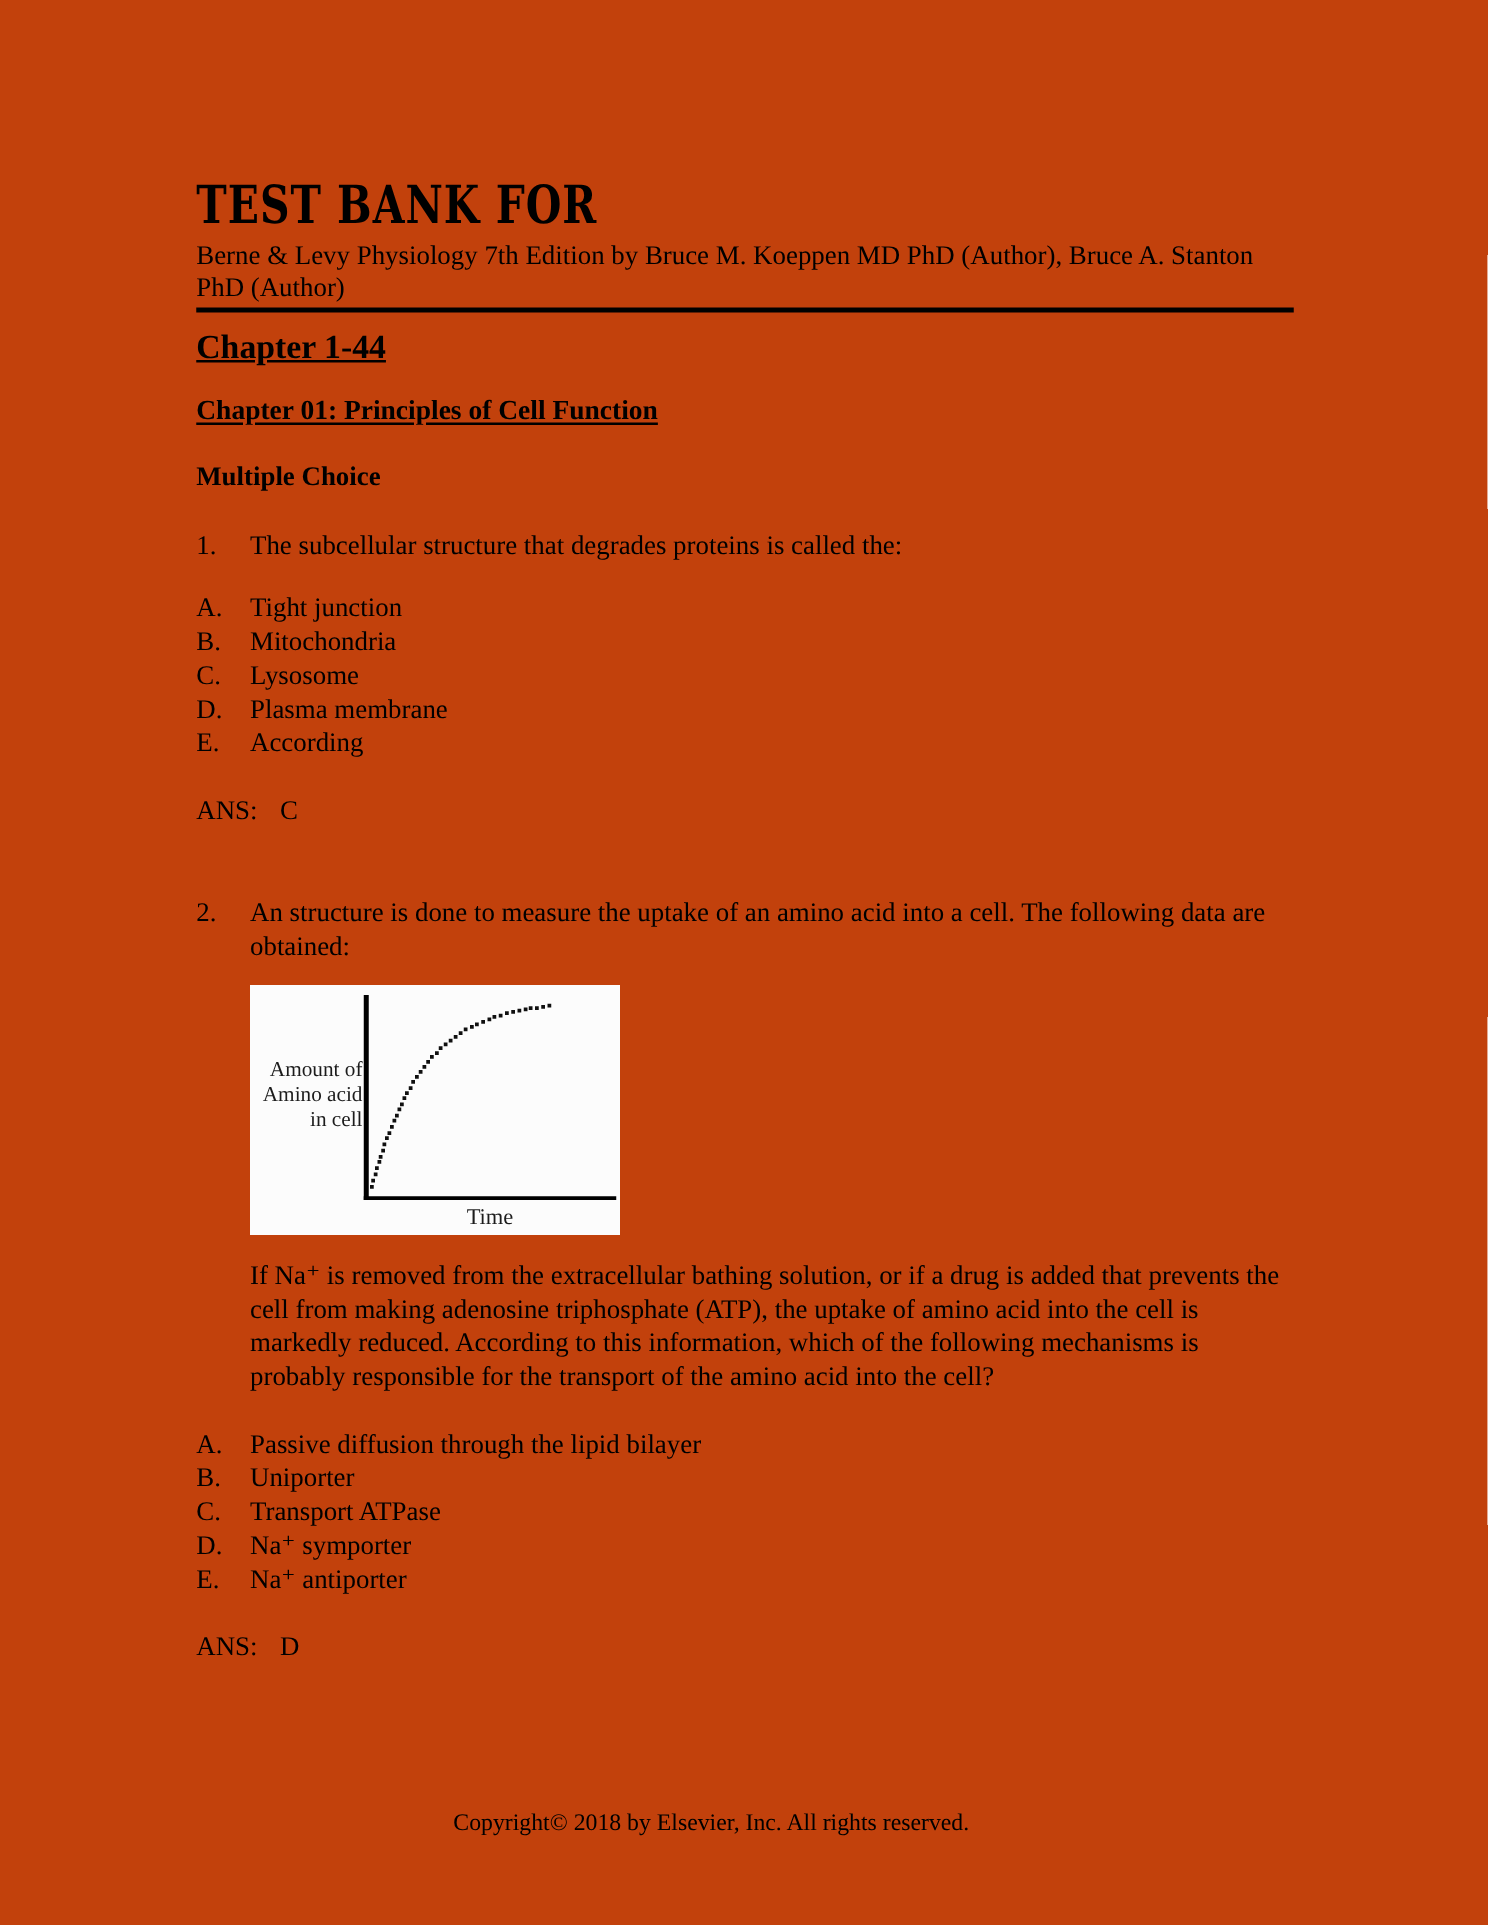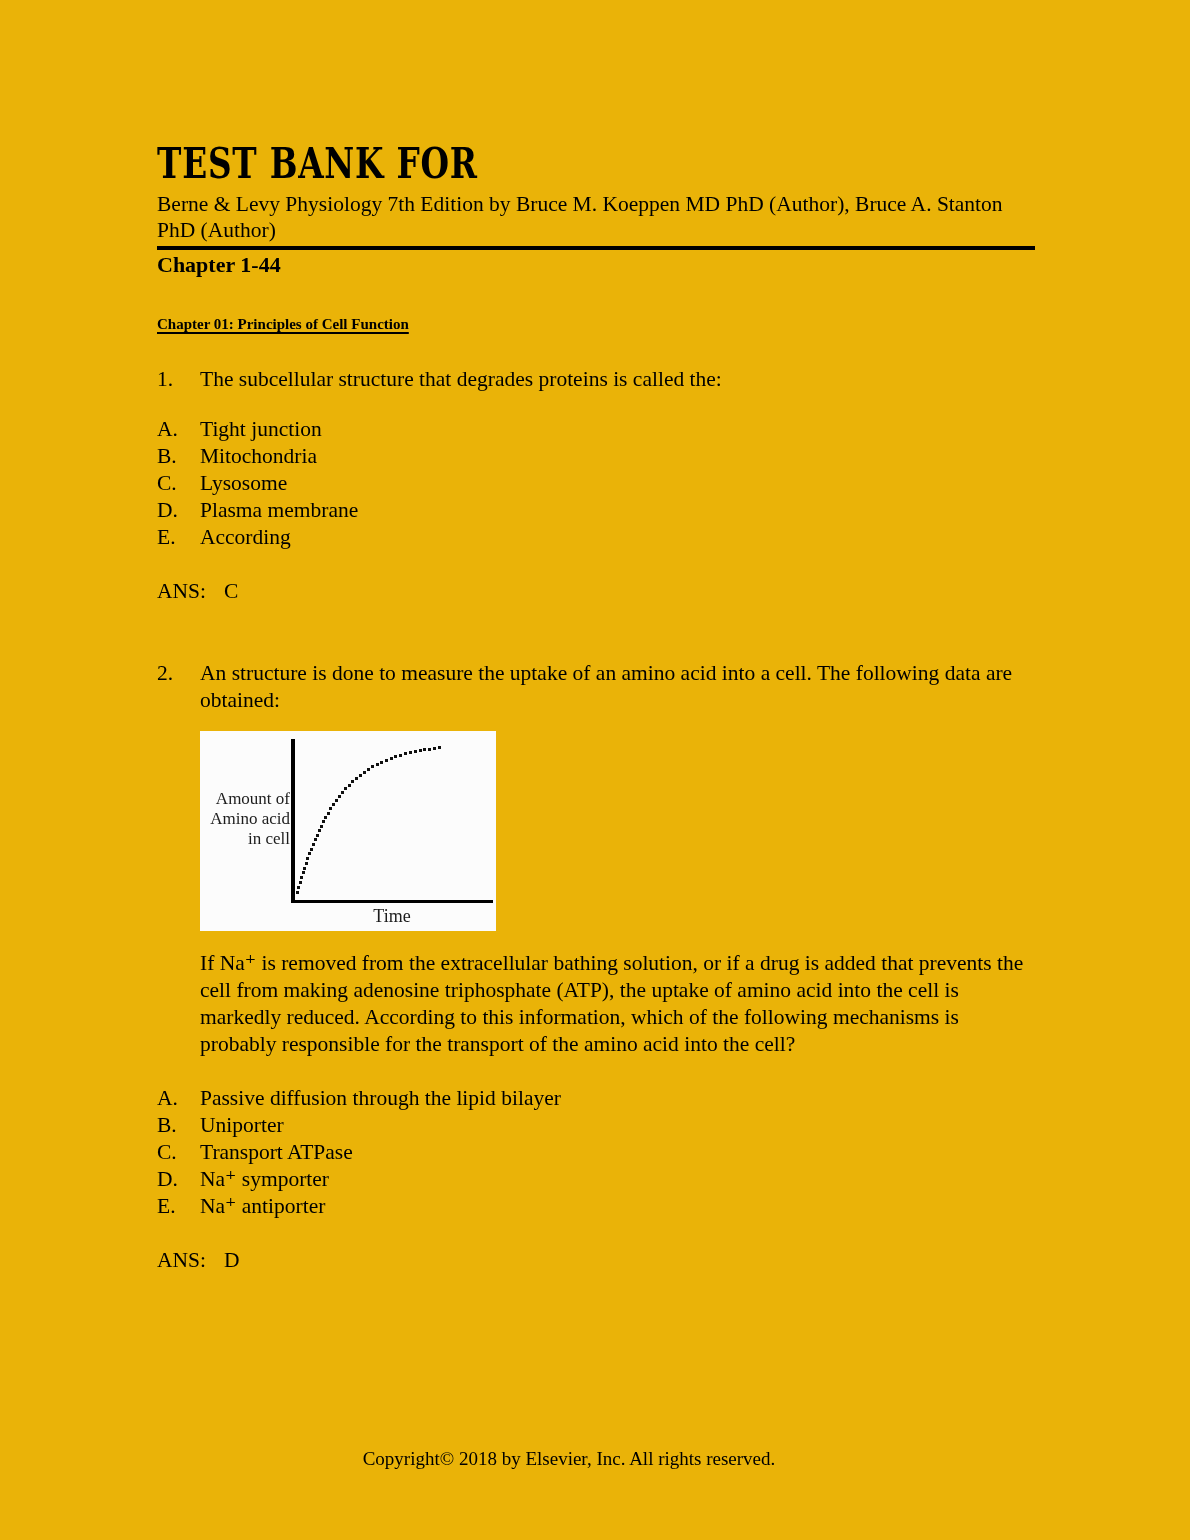--- a/index.html
+++ b/index.html
@@ -1,21 +1,21 @@
 <!DOCTYPE html>
 <html><head>
 <meta charset="utf-8">
 <style>
   * { margin: 0; padding: 0; box-sizing: border-box; }
   html, body { background: #ffffff; }
   .page {
     position: relative;
     width: 1190px;
     height: 1540px;
-    background: #eab308;
+    background: #c2410c;
     color: #000000;
     font-family: "Liberation Serif", "DejaVu Serif", serif;
     overflow: hidden;
   }
   .content {
     position: absolute;
     left: 157px;
     top: 0;
     width: 878px;
   }
@@ -34,28 +34,29 @@
     margin-top: 5px;
     font-size: 21.5px;
     line-height: 26px;
   }
   .rule {
     margin-top: 3px;
     border-top: 4px solid #000;
     width: 100%;
   }
   .chapter-range {
-    margin-top: 1px;
+    margin-top: 14px;
+    font-size: 27px;
+    line-height: 27px;
+    font-weight: bold;
+    text-decoration: underline;
+  }
+  .chapter-title {
+    margin-top: 23px;
     font-size: 22px;
-    line-height: 27px;
-    font-weight: bold;
-  }
-  .chapter-title {
-    margin-top: 33px;
-    font-size: 15px;
     line-height: 27px;
     font-weight: bold;
     text-decoration: underline;
     text-decoration-thickness: 2px;
     text-underline-offset: 3px;
     width: fit-content;
   }
   .section-heading {
     margin-top: 27px;
     font-size: 21.5px;
@@ -148,20 +149,21 @@
 
 <div class="page">
   <div class="content">
 
     <h1 class="banner">TEST BANK FOR</h1>
     <p class="subtitle">Berne &amp; Levy Physiology 7th Edition by Bruce M. Koeppen MD PhD (Author), Bruce A. Stanton PhD (Author)</p>
     <div class="rule"></div>
     <p class="chapter-range">Chapter 1-44</p>
 
     <h2 class="chapter-title">Chapter 01: Principles of Cell Function</h2>
+    <h3 class="section-heading">Multiple Choice</h3>
 
     <div class="question">
       <span class="qnum">1.</span>
       <span class="qtext">The subcellular structure that degrades proteins is called the:</span>
     </div>
     <div class="options">
       <div class="opt">
         <span class="olet">A.</span>
         <span class="otext">Tight junction</span>
       </div>

